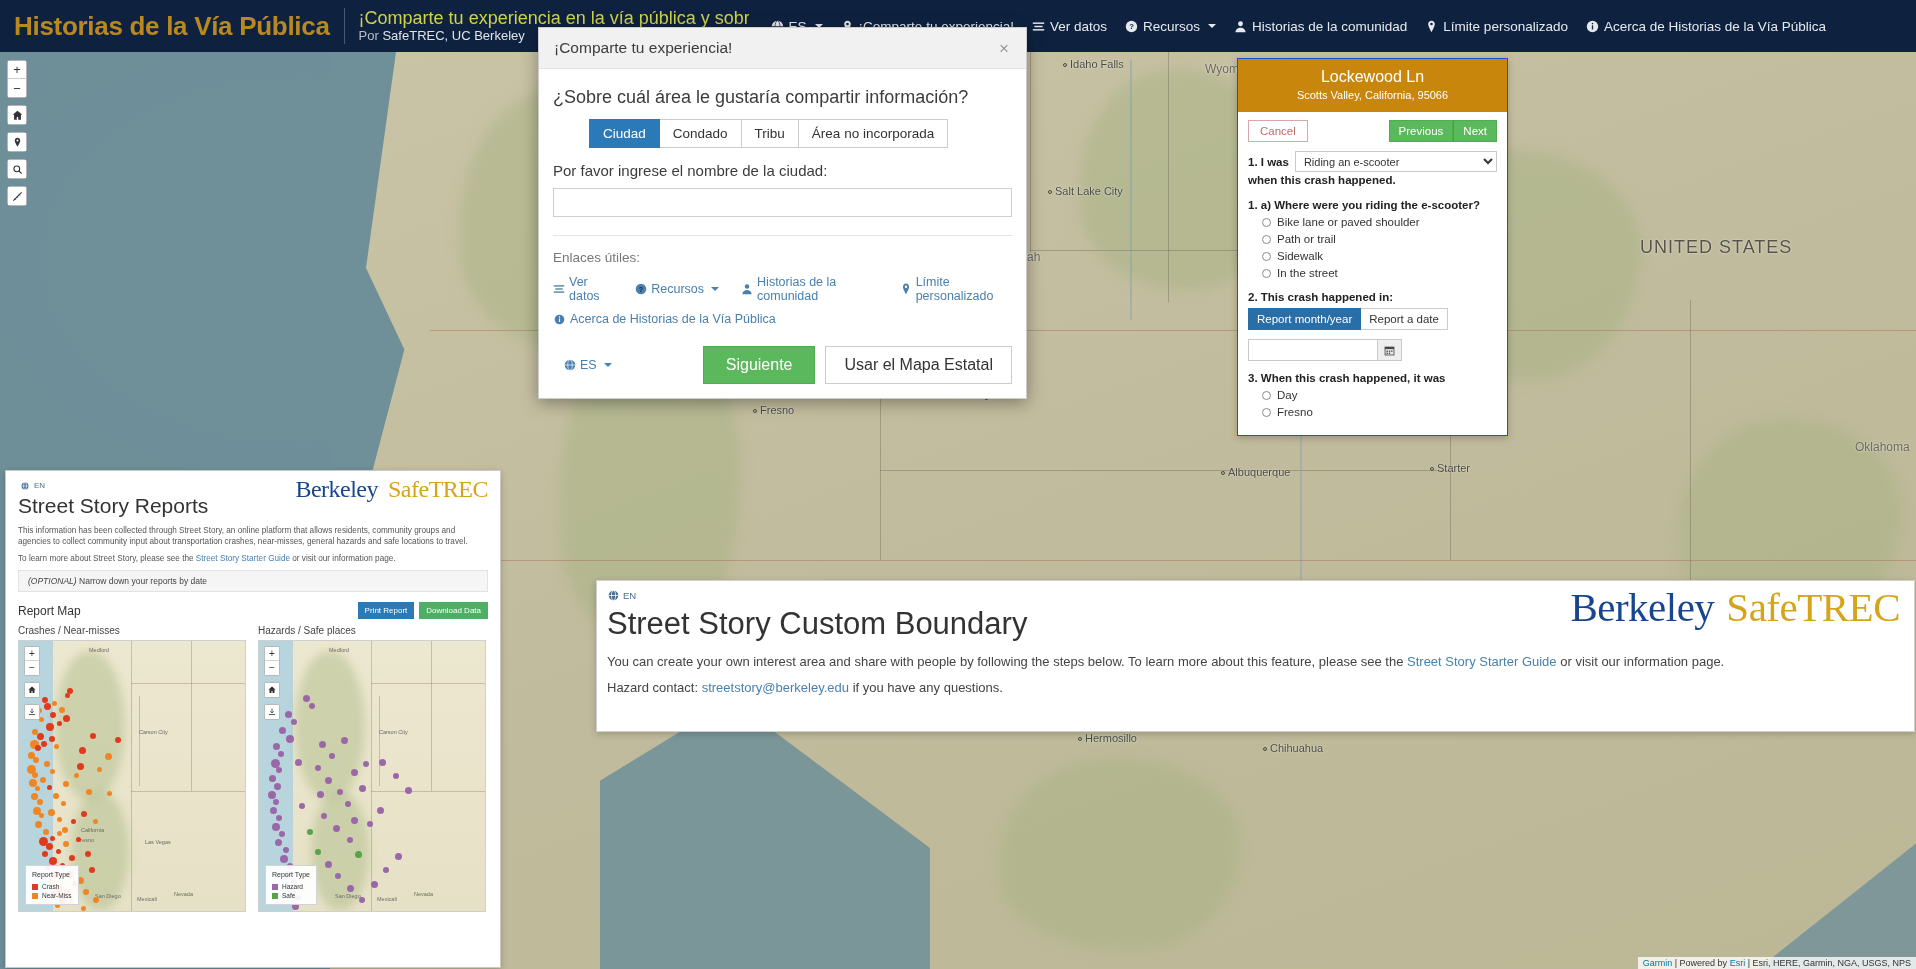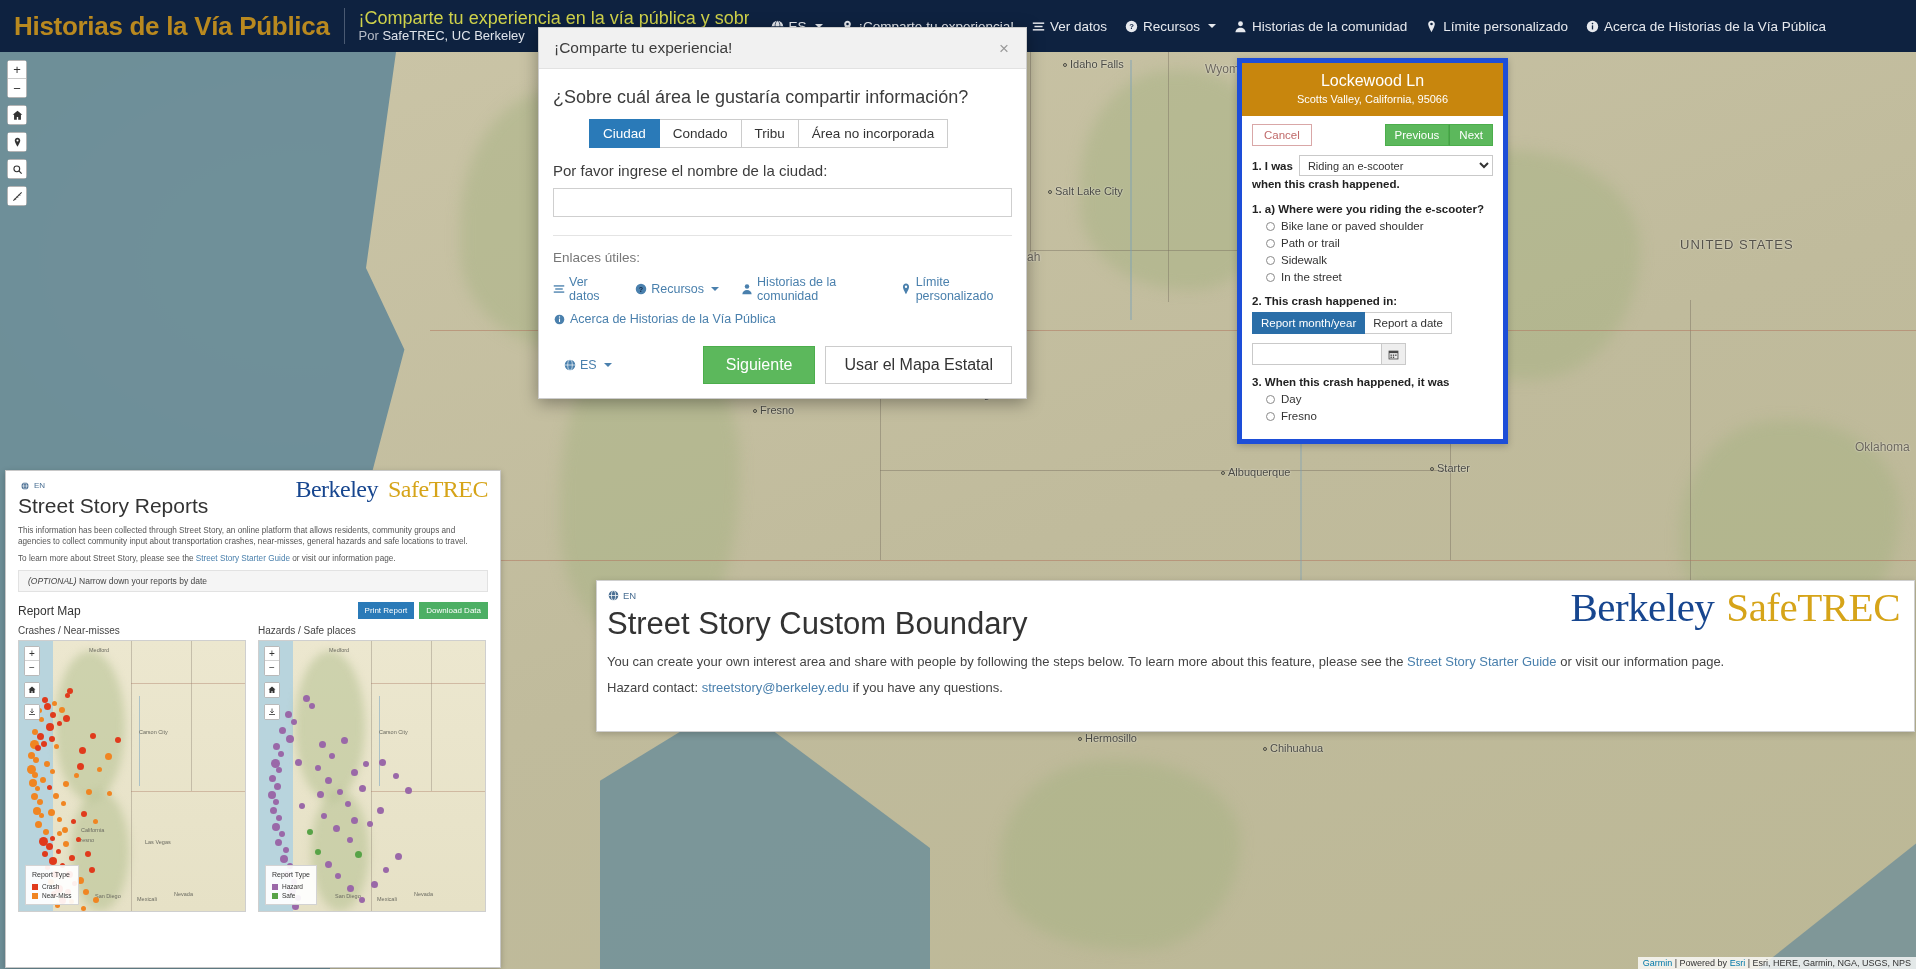--- a/index.html
+++ b/index.html
@@ -47,21 +47,21 @@
     background: rgba(120,160,185,0.7);
   }
   .map-label {
     position: absolute;
     color: #4a4a44;
     font-family: "Liberation Sans", sans-serif;
     font-size: 11px;
     white-space: nowrap;
     text-shadow: 0 0 2px rgba(255,255,255,0.8);
   }
-  .map-label.big { font-size: 13px; color: #55524a; letter-spacing: 1px; margin-left: 40px; }
+  .map-label.big { font-size: 18px; color: #55524a; letter-spacing: 1px; }
   .map-label.state { font-size: 12px; color: #6b665c; }
   .city-dot {
     position: absolute; width: 4px; height: 4px;
     border: 1px solid #4a4a44; border-radius: 50%;
     background: transparent;
   }
 
   
   #topbar {
     position: absolute; left: 0; top: 0; width: 1916px; height: 52px;
@@ -162,21 +162,21 @@
   }
   #btn-state-map {
     background: #fff; border: 1px solid #ccc; color: #333;
     font-size: 16px; padding: 9px 18px; cursor: pointer;
     font-family: "Liberation Sans", sans-serif;
   }
 
   
   #side-panel {
     position: absolute; left: 1237px; top: 58px; width: 271px;
-    background: #fff; border: 5px solid #1d4ed8;
+    background: #fff; border: 1px solid #1d4ed8;
     box-shadow: 0 2px 7px rgba(0,0,0,0.22);
     z-index: 35;
     font-family: "Liberation Sans", sans-serif;
   }
   #side-head {
     background: #c8860d; color: #fff; text-align: center;
     padding: 8px 6px 9px 6px;
   }
   #side-street { font-size: 16px; font-weight: 400; line-height: 20px; }
   #side-addr { font-size: 11px; line-height: 16px; }

